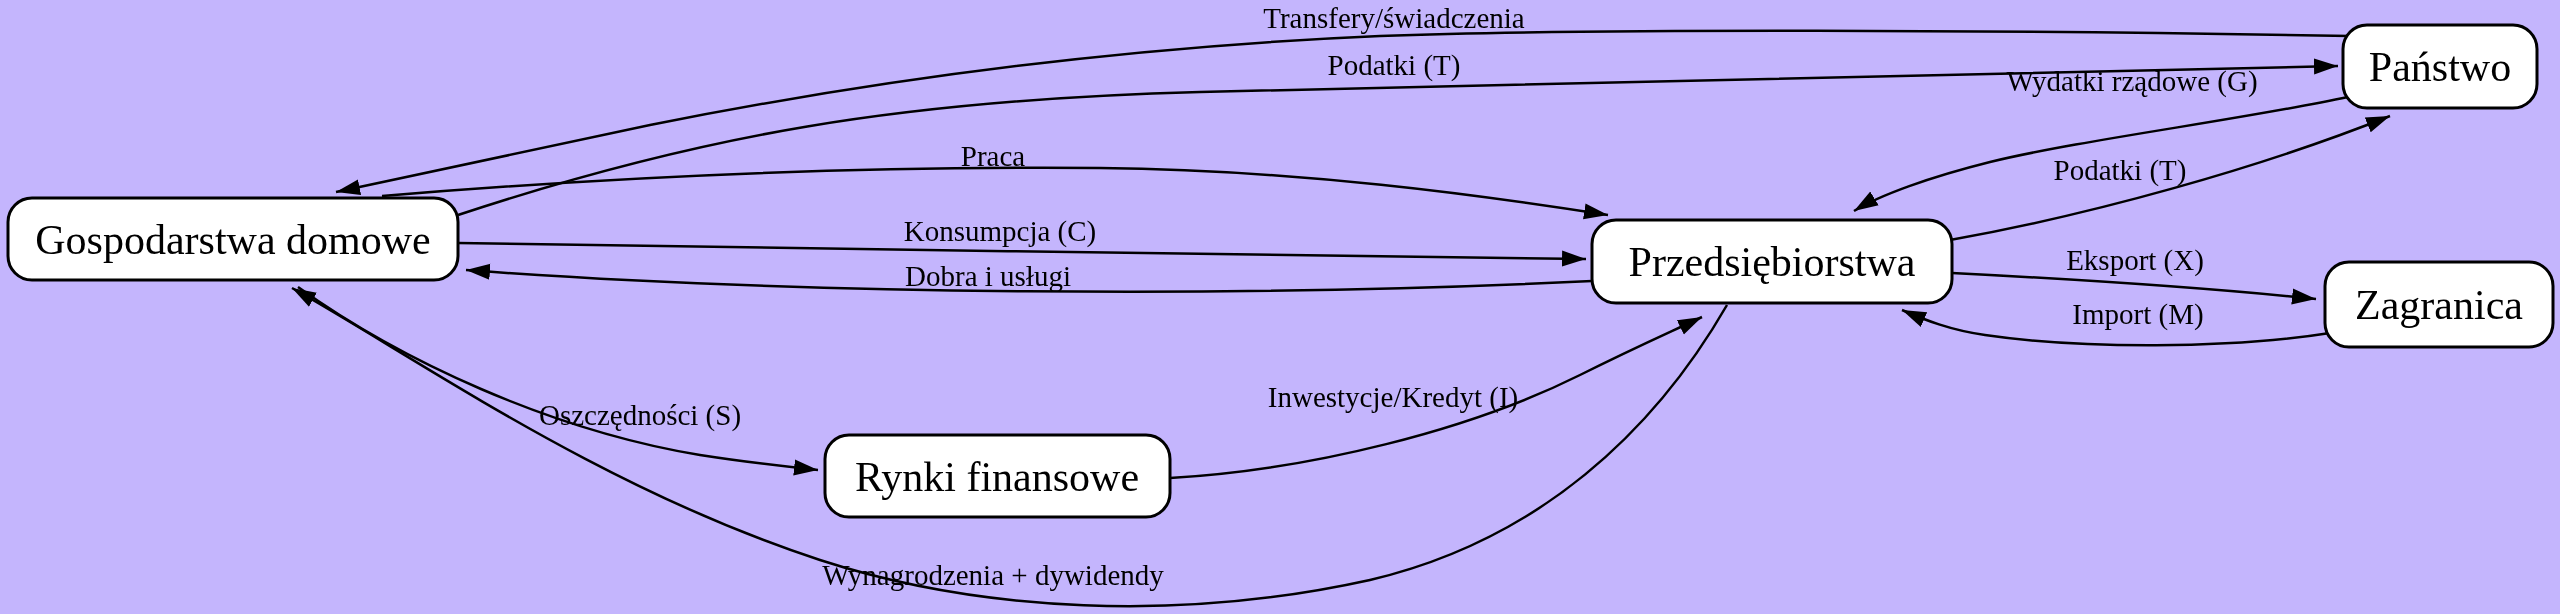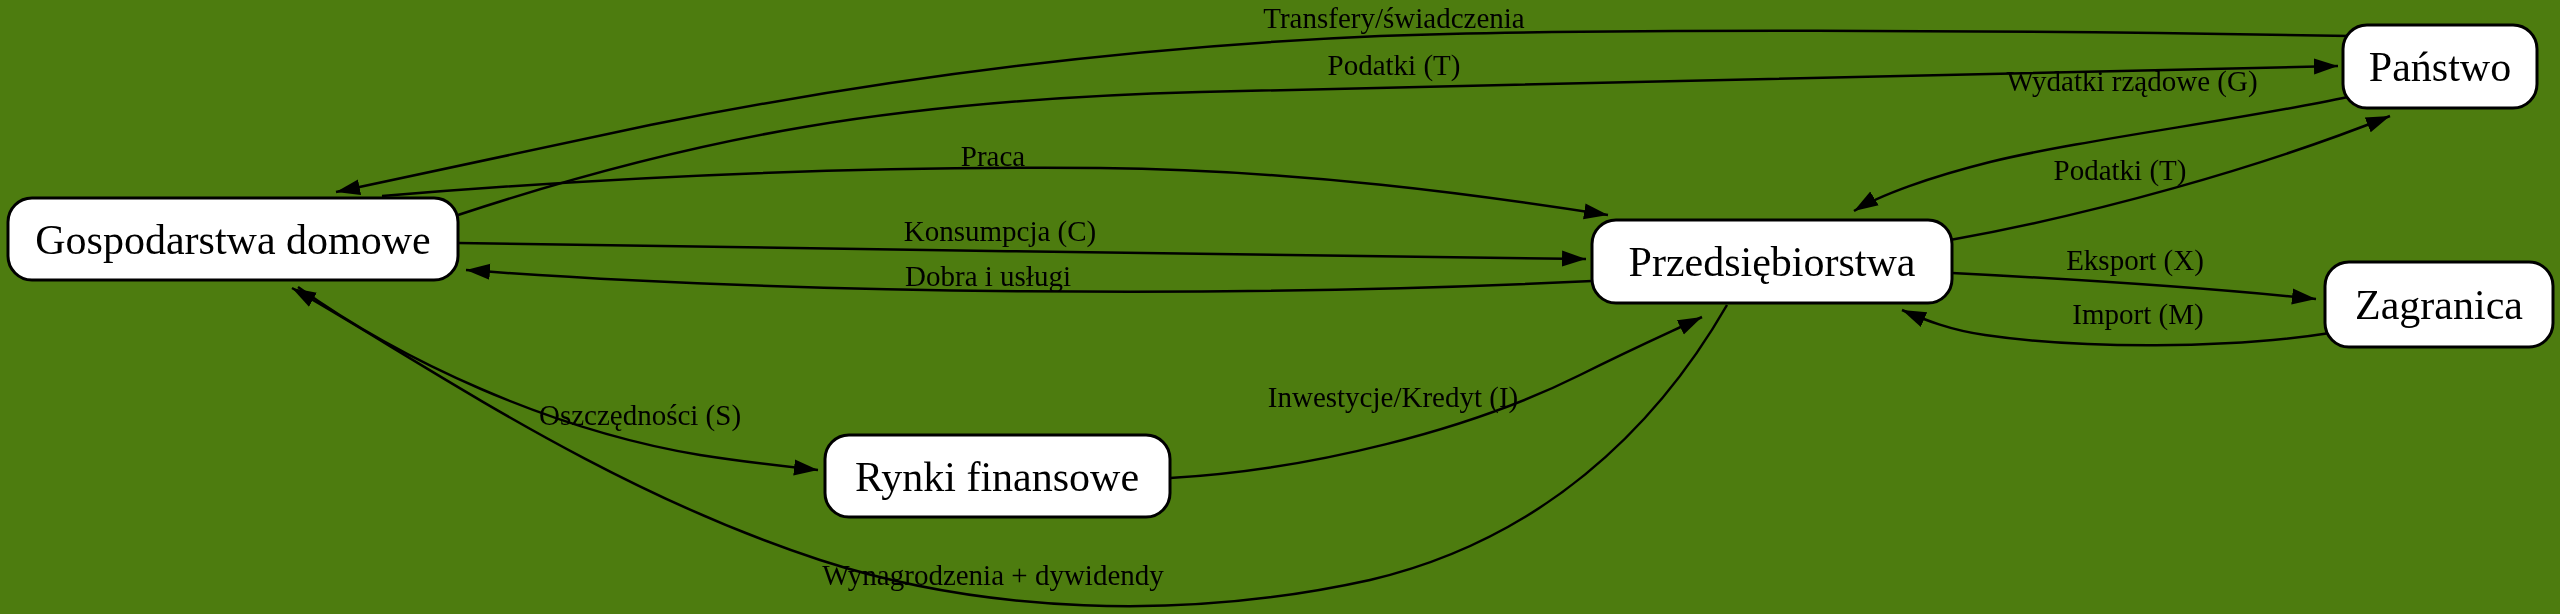--- a/index.html
+++ b/index.html
@@ -4,21 +4,21 @@
 <style>
   html, body {
     margin: 0;
     padding: 0;
     background: #ffffff;
   }
   .stage {
     position: relative;
     width: 2560px;
     height: 614px;
-    background: #4d7c0f;
+    background: #c4b5fd;
     overflow: hidden;
   }
   svg { display: block; }
   .edge {
     fill: none;
     stroke: #000000;
     stroke-width: 2.5;
   }
   .node-box {
     fill: #ffffff;

